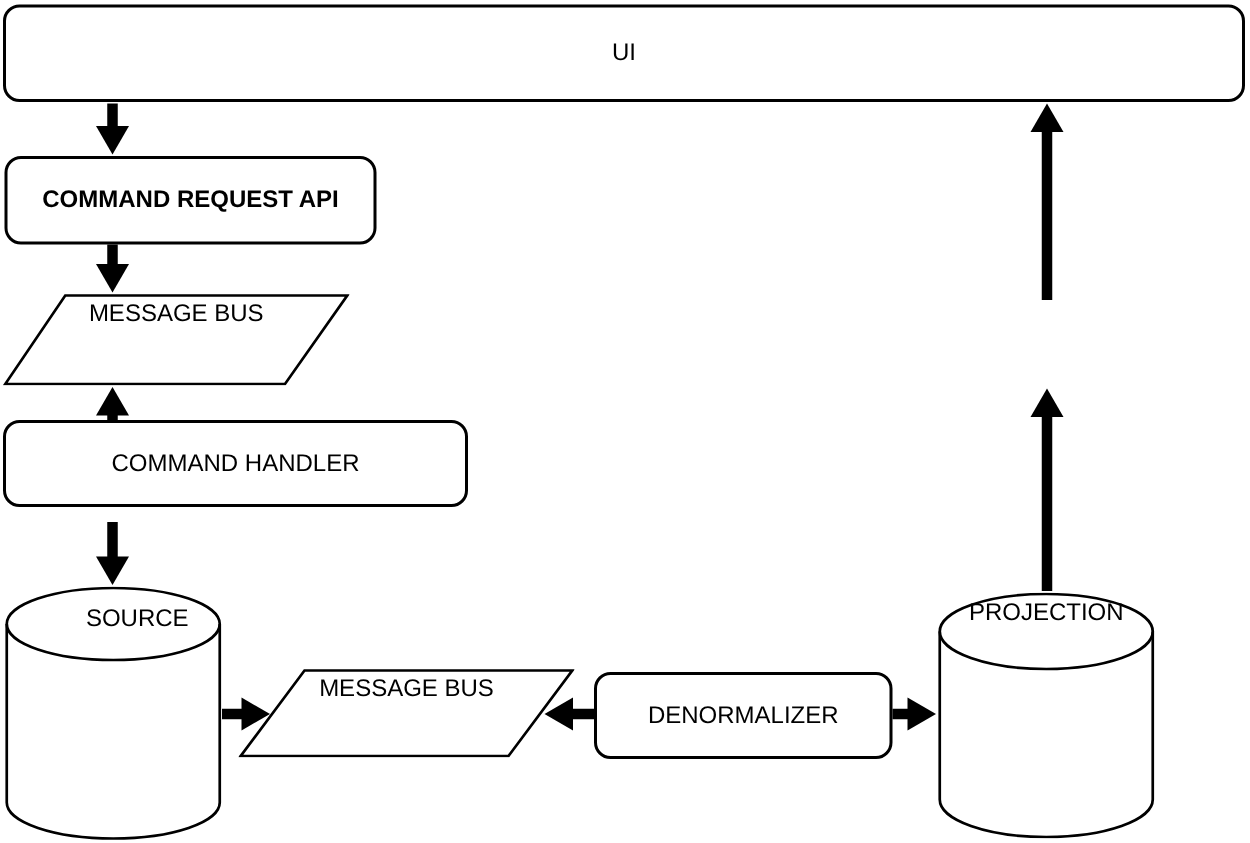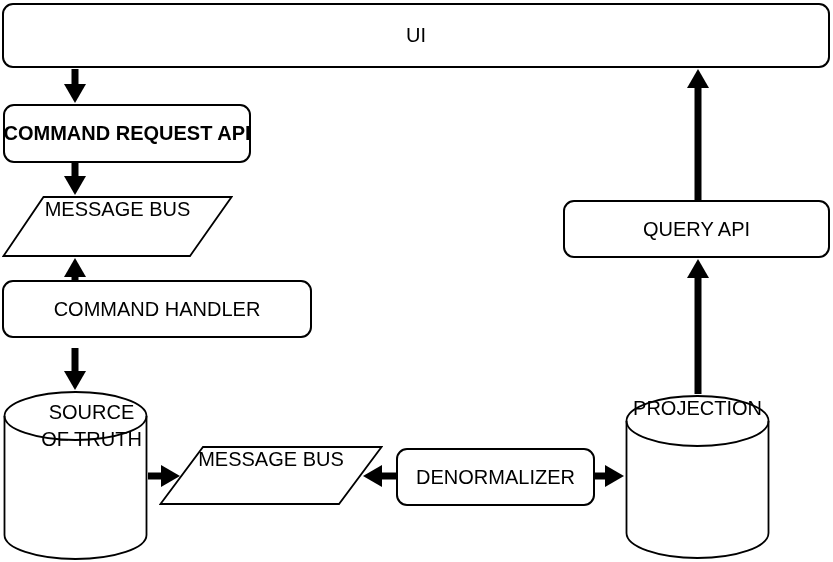--- a/index.html
+++ b/index.html
@@ -34,21 +34,21 @@
   .shape-label {
     position: absolute;
     left: 0; top: 0; right: 0; bottom: 0;
     display: flex;
     flex-direction: column;
     align-items: center;
     justify-content: flex-start;
     text-align: center;
   }
   .label-text {
-    font-size: 20px;
+    font-size: 16px;
     line-height: 27px;
     white-space: nowrap;
   }
 </style>
 </head>
 <body>
 
 <div class="canvas">
 
   <svg class="layer" viewBox="0 0 833 562">
@@ -122,21 +122,20 @@
     <span class="label-text">COMMAND HANDLER</span>
   </div>
 
   <div class="shape-wrap" style="left:3px; top:391px; width:145px; height:169px;padding-left:32px;">
     <svg width="145" height="169" viewBox="0 0 145 169">
       <path d="M1.5 25 A71 24 0 0 1 143.5 25 L143.5 144 A71 24 0 0 1 1.5 144 Z" fill="#ffffff" stroke="#000000" stroke-width="1.8"></path>
       <path d="M1.5 25 A71 24 0 0 0 143.5 25" fill="none" stroke="#000000" stroke-width="1.8"></path>
     </svg>
     <div class="shape-label" style="padding-top:8px;">
       <span class="label-text">SOURCE</span>
-      <span class="label-text">OF TRUTH</span>
     </div>
   </div>
 
   <div class="shape-wrap" style="left:159px; top:446px; width:224px; height:59px;">
     <svg width="224" height="59" viewBox="0 0 224 59">
       <polygon points="44,1 222.5,1 180,58 1.5,58" fill="#ffffff" stroke="#000000" stroke-width="1.8"></polygon>
     </svg>
     <div class="shape-label">
       <span class="label-text">MESSAGE BUS</span>
     </div>
@@ -149,17 +148,14 @@
   <div class="shape-wrap" style="left:625px; top:395px; width:145px; height:164px;">
     <svg width="145" height="164" viewBox="0 0 145 164">
       <path d="M1.5 26 A71 25 0 0 1 143.5 26 L143.5 138 A71 25 0 0 1 1.5 138 Z" fill="#ffffff" stroke="#000000" stroke-width="1.8"></path>
       <path d="M1.5 26 A71 25 0 0 0 143.5 26" fill="none" stroke="#000000" stroke-width="1.8"></path>
     </svg>
     <div class="shape-label">
       <span class="label-text">PROJECTION</span>
     </div>
   </div>
 
-  <div class="node rect" style="left:563px; top:200px; width:267px; height:58px;">
-    <span class="label-text">QUERY API</span>
-  </div>
 
 </div>
 
 </body></html>

